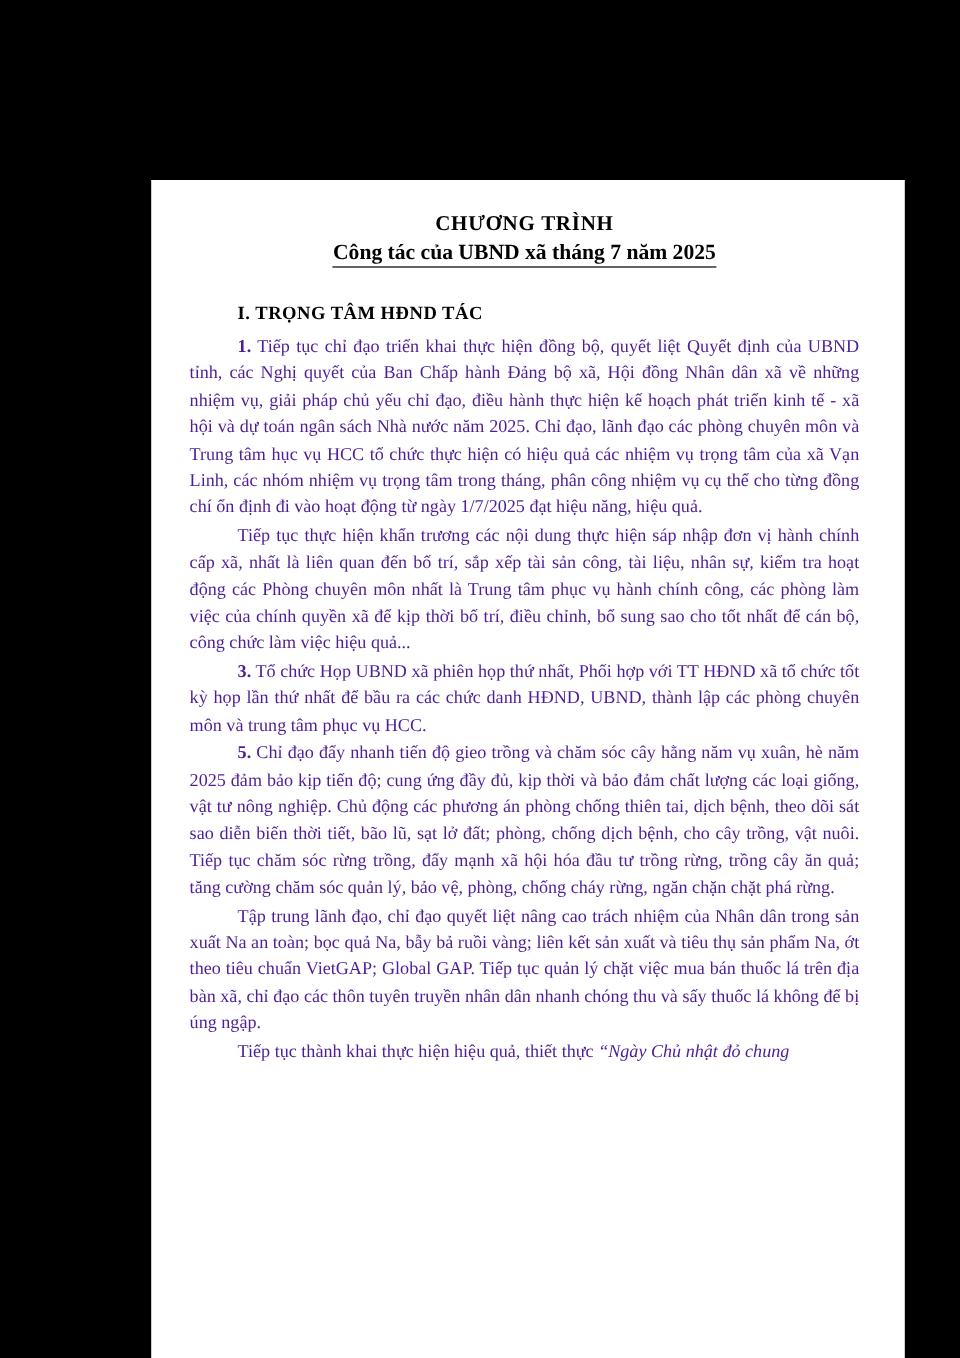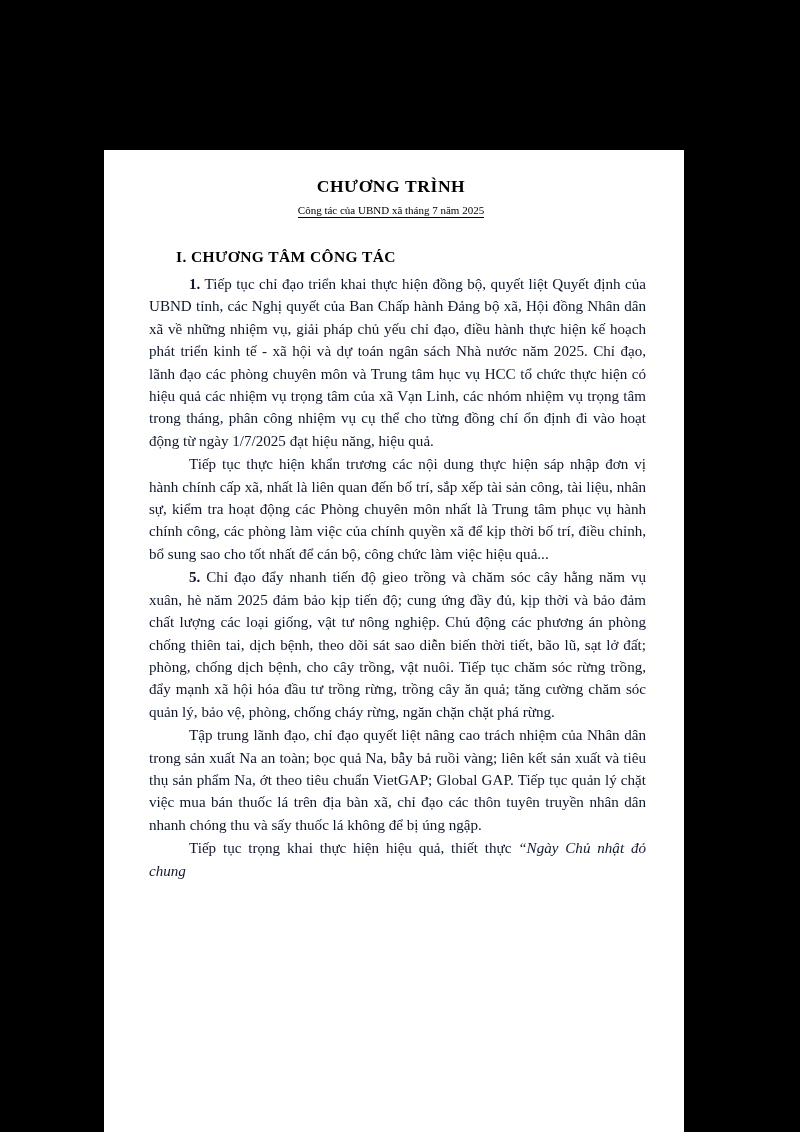--- a/index.html
+++ b/index.html
@@ -14,95 +14,96 @@
     font-family: "Liberation Serif", "DejaVu Serif", serif;
   }
   .page-wrap {
     position: relative;
     width: 800px;
     height: 1132px;
     background: #000000;
   }
   .page {
     position: absolute;
-    left: 104px;
+    left: 126px;
     top: 150px;
-    width: 580px;
+    width: 628px;
     height: 982px;
     background: #ffffff;
     box-sizing: border-box;
     padding: 26px 38px 0 32px;
     overflow: hidden;
   }
   .doc-title {
     text-align: center;
     font-weight: bold;
     font-size: 17.5px;
     letter-spacing: 0.6px;
     margin: 0 0 3px 0;
     color: #000;
   }
   .doc-subtitle-wrap {
     text-align: center;
     margin: 0 0 30px 0;
   }
   .doc-subtitle {
     display: inline-block;
-    font-weight: normal;
-    font-size: 11px;
+    font-weight: bold;
+    font-size: 18px;
     color: #000;
     border-bottom: 1.3px solid #000;
     padding-bottom: 1px;
     text-align: center;
   }
   .section-heading {
     font-weight: bold;
     font-size: 15.5px;
     margin: 0 0 7px 0;
     padding-left: 40px;
     letter-spacing: 0.4px;
     color: #000;
   }
   p.para {
-    margin: 0 0 1px 13px;
+    margin: 0 0 1px 0;
     font-size: 15.1px;
     line-height: 1.485;
     text-align: justify;
     text-justify: inter-word;
     text-indent: 40px;
-    color: #0f172a;
+    color: #4c1d95;
     hyphens: none;
   }
   p.para b {
     font-weight: bold;
   }
   p.para i {
   }
 </style>
 </head>
 <body>
 
 <div class="page-wrap">
   <div class="page">
 
     <div class="doc-title">CHƯƠNG TRÌNH</div>
 
     <div class="doc-subtitle-wrap">
       <span class="doc-subtitle">Công tác của UBND xã tháng 7 năm 2025</span>
     </div>
 
-    <div class="section-heading">I. CHƯƠNG TÂM CÔNG TÁC</div>
+    <div class="section-heading">I. TRỌNG TÂM HĐND TÁC</div>
 
     <p class="para"><b>1.</b><span> Tiếp tục chỉ đạo triển khai thực hiện đồng bộ, quyết liệt Quyết định của UBND tỉnh, các Nghị quyết của Ban Chấp hành Đảng bộ xã, Hội đồng Nhân dân xã về những nhiệm vụ, giải pháp chủ yếu chỉ đạo, điều hành thực hiện kế hoạch phát triển kinh tế - xã hội và dự toán ngân sách Nhà nước năm 2025. Chỉ đạo, lãnh đạo các phòng chuyên môn và Trung tâm hục vụ HCC tổ chức thực hiện có hiệu quả các nhiệm vụ trọng tâm của xã Vạn Linh, các nhóm nhiệm vụ trọng tâm trong tháng, phân công nhiệm vụ cụ thể cho từng đồng chí ổn định đi vào hoạt động từ ngày 1/7/2025 đạt hiệu năng, hiệu quả.</span></p>
 
     <p class="para"><span>Tiếp tục thực hiện khẩn trương các nội dung thực hiện sáp nhập đơn vị hành chính cấp xã, nhất là liên quan đến bố trí, sắp xếp tài sản công, tài liệu, nhân sự, kiểm tra hoạt động các Phòng chuyên môn nhất là Trung tâm phục vụ hành chính công, các phòng làm việc của chính quyền xã để kịp thời bố trí, điều chỉnh, bổ sung sao cho tốt nhất để cán bộ, công chức làm việc hiệu quả...</span></p>
 
 
+    <p class="para"><b>3.</b><span> Tổ chức Họp UBND xã phiên họp thứ nhất, Phối hợp với TT HĐND xã tổ chức tốt kỳ họp lần thứ nhất để bầu ra các chức danh HĐND, UBND, thành lập các phòng chuyên môn và trung tâm phục vụ HCC.</span></p>
 
 
     <p class="para"><b>5.</b><span> Chỉ đạo đẩy nhanh tiến độ gieo trồng và chăm sóc cây hằng năm vụ xuân, hè năm 2025 đảm bảo kịp tiến độ; cung ứng đầy đủ, kịp thời và bảo đảm chất lượng các loại giống, vật tư nông nghiệp. Chủ động các phương án phòng chống thiên tai, dịch bệnh, theo dõi sát sao diễn biến thời tiết, bão lũ, sạt lở đất; phòng, chống dịch bệnh, cho cây trồng, vật nuôi. Tiếp tục chăm sóc rừng trồng, đẩy mạnh xã hội hóa đầu tư trồng rừng, trồng cây ăn quả; tăng cường chăm sóc quản lý, bảo vệ, phòng, chống cháy rừng, ngăn chặn chặt phá rừng.</span></p>
 
     <p class="para"><span>Tập trung lãnh đạo, chỉ đạo quyết liệt nâng cao trách nhiệm của Nhân dân trong sản xuất Na an toàn; bọc quả Na, bẫy bả ruồi vàng; liên kết sản xuất và tiêu thụ sản phẩm Na, ớt theo tiêu chuẩn VietGAP; Global GAP. Tiếp tục quản lý chặt việc mua bán thuốc lá trên địa bàn xã, chỉ đạo các thôn tuyên truyền nhân dân nhanh chóng thu và sấy thuốc lá không để bị úng ngập.</span></p>
 
-    <p class="para"><span>Tiếp tục trọng khai thực hiện hiệu quả, thiết thực </span><i>“Ngày Chủ nhật đỏ chung</i></p>
+    <p class="para"><span>Tiếp tục thành khai thực hiện hiệu quả, thiết thực </span><i>“Ngày Chủ nhật đỏ chung</i></p>
 
   </div>
 </div>
 
 </body></html>

